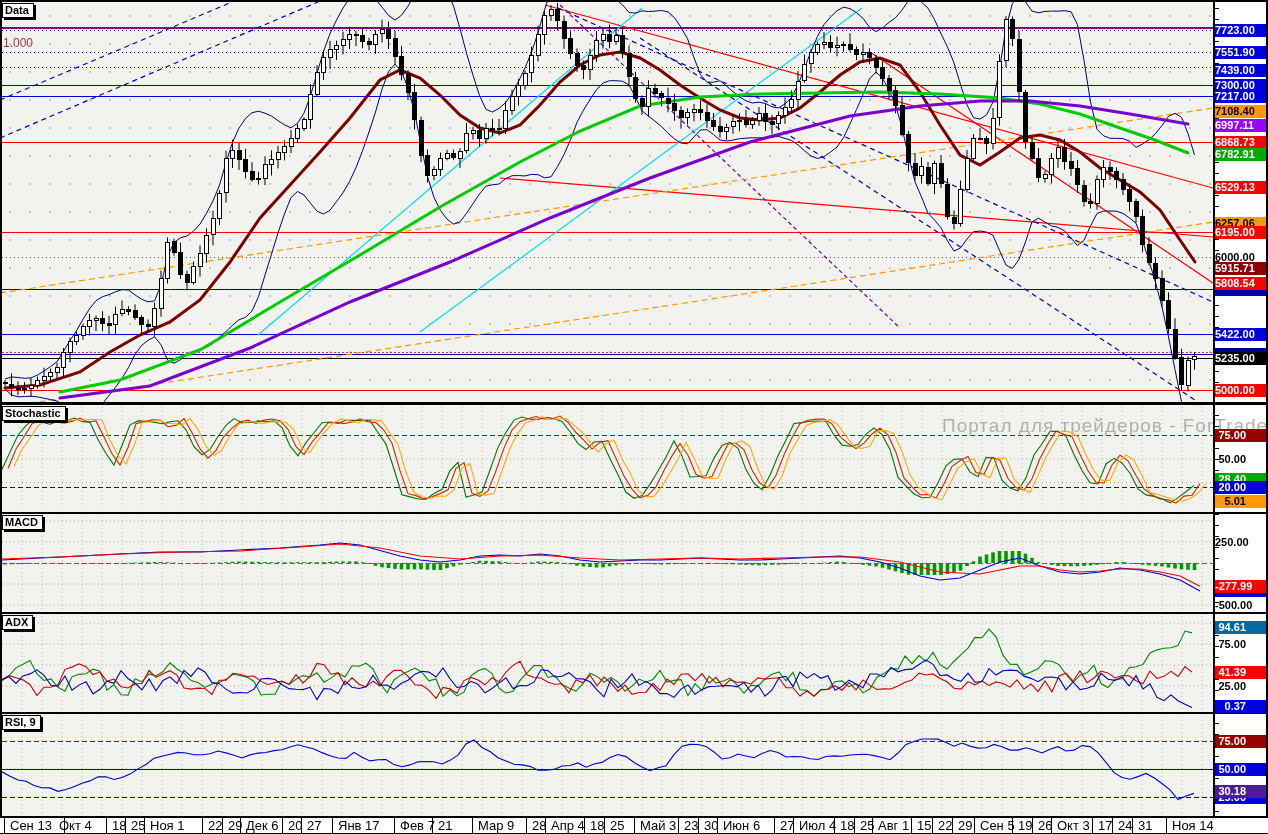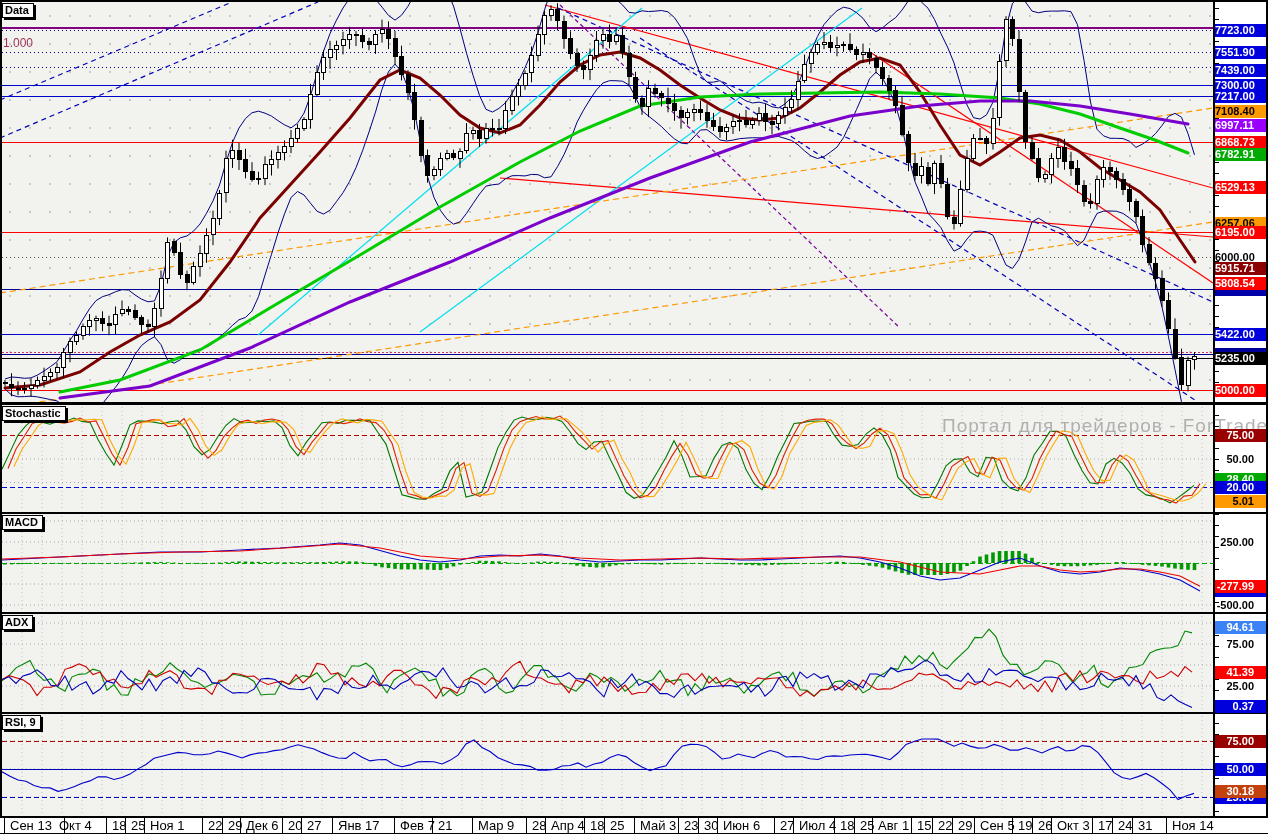--- a/index.html
+++ b/index.html
@@ -7,21 +7,21 @@
         font-family:"Liberation Sans",sans-serif;overflow:hidden;}
   #cv{position:absolute;left:0;top:0;z-index:1;}
   .tab{position:absolute;z-index:20;background:#fcfcfc;color:#000;border:1px solid #000;
        box-shadow:2px 2px 0 #000;font-weight:bold;font-size:11px;line-height:13px;
        padding:0 4px 0 2px;white-space:nowrap;}
   #fib{position:absolute;left:3px;top:36px;z-index:8;font-size:12px;color:#993355;}
   #watermark{position:absolute;left:942px;top:415px;z-index:6;font-size:19px;color:#a0a0a0;
        opacity:.8;letter-spacing:1px;white-space:nowrap;}
   #scale-column{position:absolute;left:1215px;top:0;width:53px;height:818px;z-index:10;}
   .slab{position:absolute;left:0;width:51px;height:13px;line-height:13px;font-size:11px;
-       font-weight:bold;text-align:right;padding-right:12px;box-sizing:border-box;white-space:nowrap;}
+       font-weight:bold;text-align:right;padding-right:20px;box-sizing:border-box;white-space:nowrap;}
   #x-axis{position:absolute;left:0;top:818px;width:1268px;height:16px;background:#ffffff;z-index:5;
        border-bottom:1px solid #000;box-sizing:border-box;}
   .xlab{position:absolute;top:1px;font-size:13px;line-height:14px;color:#000;white-space:nowrap;}
   .xtick{position:absolute;top:0;width:1px;height:15px;background:#000;}
 </style>
 </head>
 <body>
 
 <div id="root">
   <svg id="cv" width="1268" height="834">
@@ -1884,29 +1884,29 @@
       <div class="slab" style="top: 383.5px; background: rgb(255, 0, 0); color: rgb(255, 255, 255);">5000.00</div>
       <div class="slab" style="top: 429px; background: rgb(153, 0, 0); color: rgb(255, 255, 255);">75.00</div>
       <div class="slab" style="top: 452.5px; color: rgb(0, 0, 0);">50.00</div>
       <div class="slab" style="top: 472.804px; background: rgb(0, 170, 0); color: rgb(255, 255, 255);">28.40</div>
       <div class="slab" style="top: 480.7px; background: rgb(0, 0, 221); color: rgb(255, 255, 255);">20.00</div>
       <div class="slab" style="top: 494.791px; background: rgb(255, 153, 0); color: rgb(0, 0, 0);">5.01</div>
       <div class="slab" style="top: 535.5px; color: rgb(0, 0, 0);">250.00</div>
       <div class="slab" style="top: 584.472px; background: rgb(0, 0, 221); color: rgb(255, 255, 255);"></div>
       <div class="slab" style="top: 579.851px; background: rgb(255, 0, 0); color: rgb(255, 255, 255);">-277.99</div>
       <div class="slab" style="top: 598.5px; color: rgb(0, 0, 0); border-radius: 6px;">-500.00</div>
-      <div class="slab" style="top: 621.028px; background: #3b82f6; color: rgb(255, 255, 255);">94.61</div>
+      <div class="slab" style="top: 621.028px; background: #0369a1; color: rgb(255, 255, 255);">94.61</div>
       <div class="slab" style="top: 637.5px; color: rgb(0, 0, 0);">75.00</div>
       <div class="slab" style="top: 665.732px; background: rgb(255, 0, 0); color: rgb(255, 255, 255);">41.39</div>
       <div class="slab" style="top: 679.5px; color: rgb(0, 0, 0);">25.00</div>
       <div class="slab" style="top: 700.189px; background: rgb(0, 0, 221); color: rgb(255, 255, 255);">0.37</div>
       <div class="slab" style="top: 734.5px; background: rgb(153, 0, 0); color: rgb(255, 255, 255);">75.00</div>
       <div class="slab" style="top: 762.5px; background: rgb(0, 0, 221); color: rgb(255, 255, 255);">50.00</div>
       <div class="slab" style="top: 790.5px; background: rgb(0, 0, 221); color: rgb(255, 255, 255);">25.00</div>
-      <div class="slab" style="top: 784.698px; background: #c2410c; color: rgb(255, 255, 255);">30.18</div>
+      <div class="slab" style="top: 784.698px; background: #4c1d95; color: rgb(255, 255, 255);">30.18</div>
     </div>
   <div id="x-axis">
       <div class="xtick" style="left: 4px;"></div>
       <div class="xlab" style="left: 10px;">Сен 13</div>
       <div class="xtick" style="left: 64px;"></div>
       <div class="xlab" style="left: 59px;">Окт 4</div>
       <div class="xtick" style="left: 106px;"></div>
       <div class="xlab" style="left: 112px;">18</div>
       <div class="xtick" style="left: 125px;"></div>
       <div class="xlab" style="left: 131px;">25</div>

